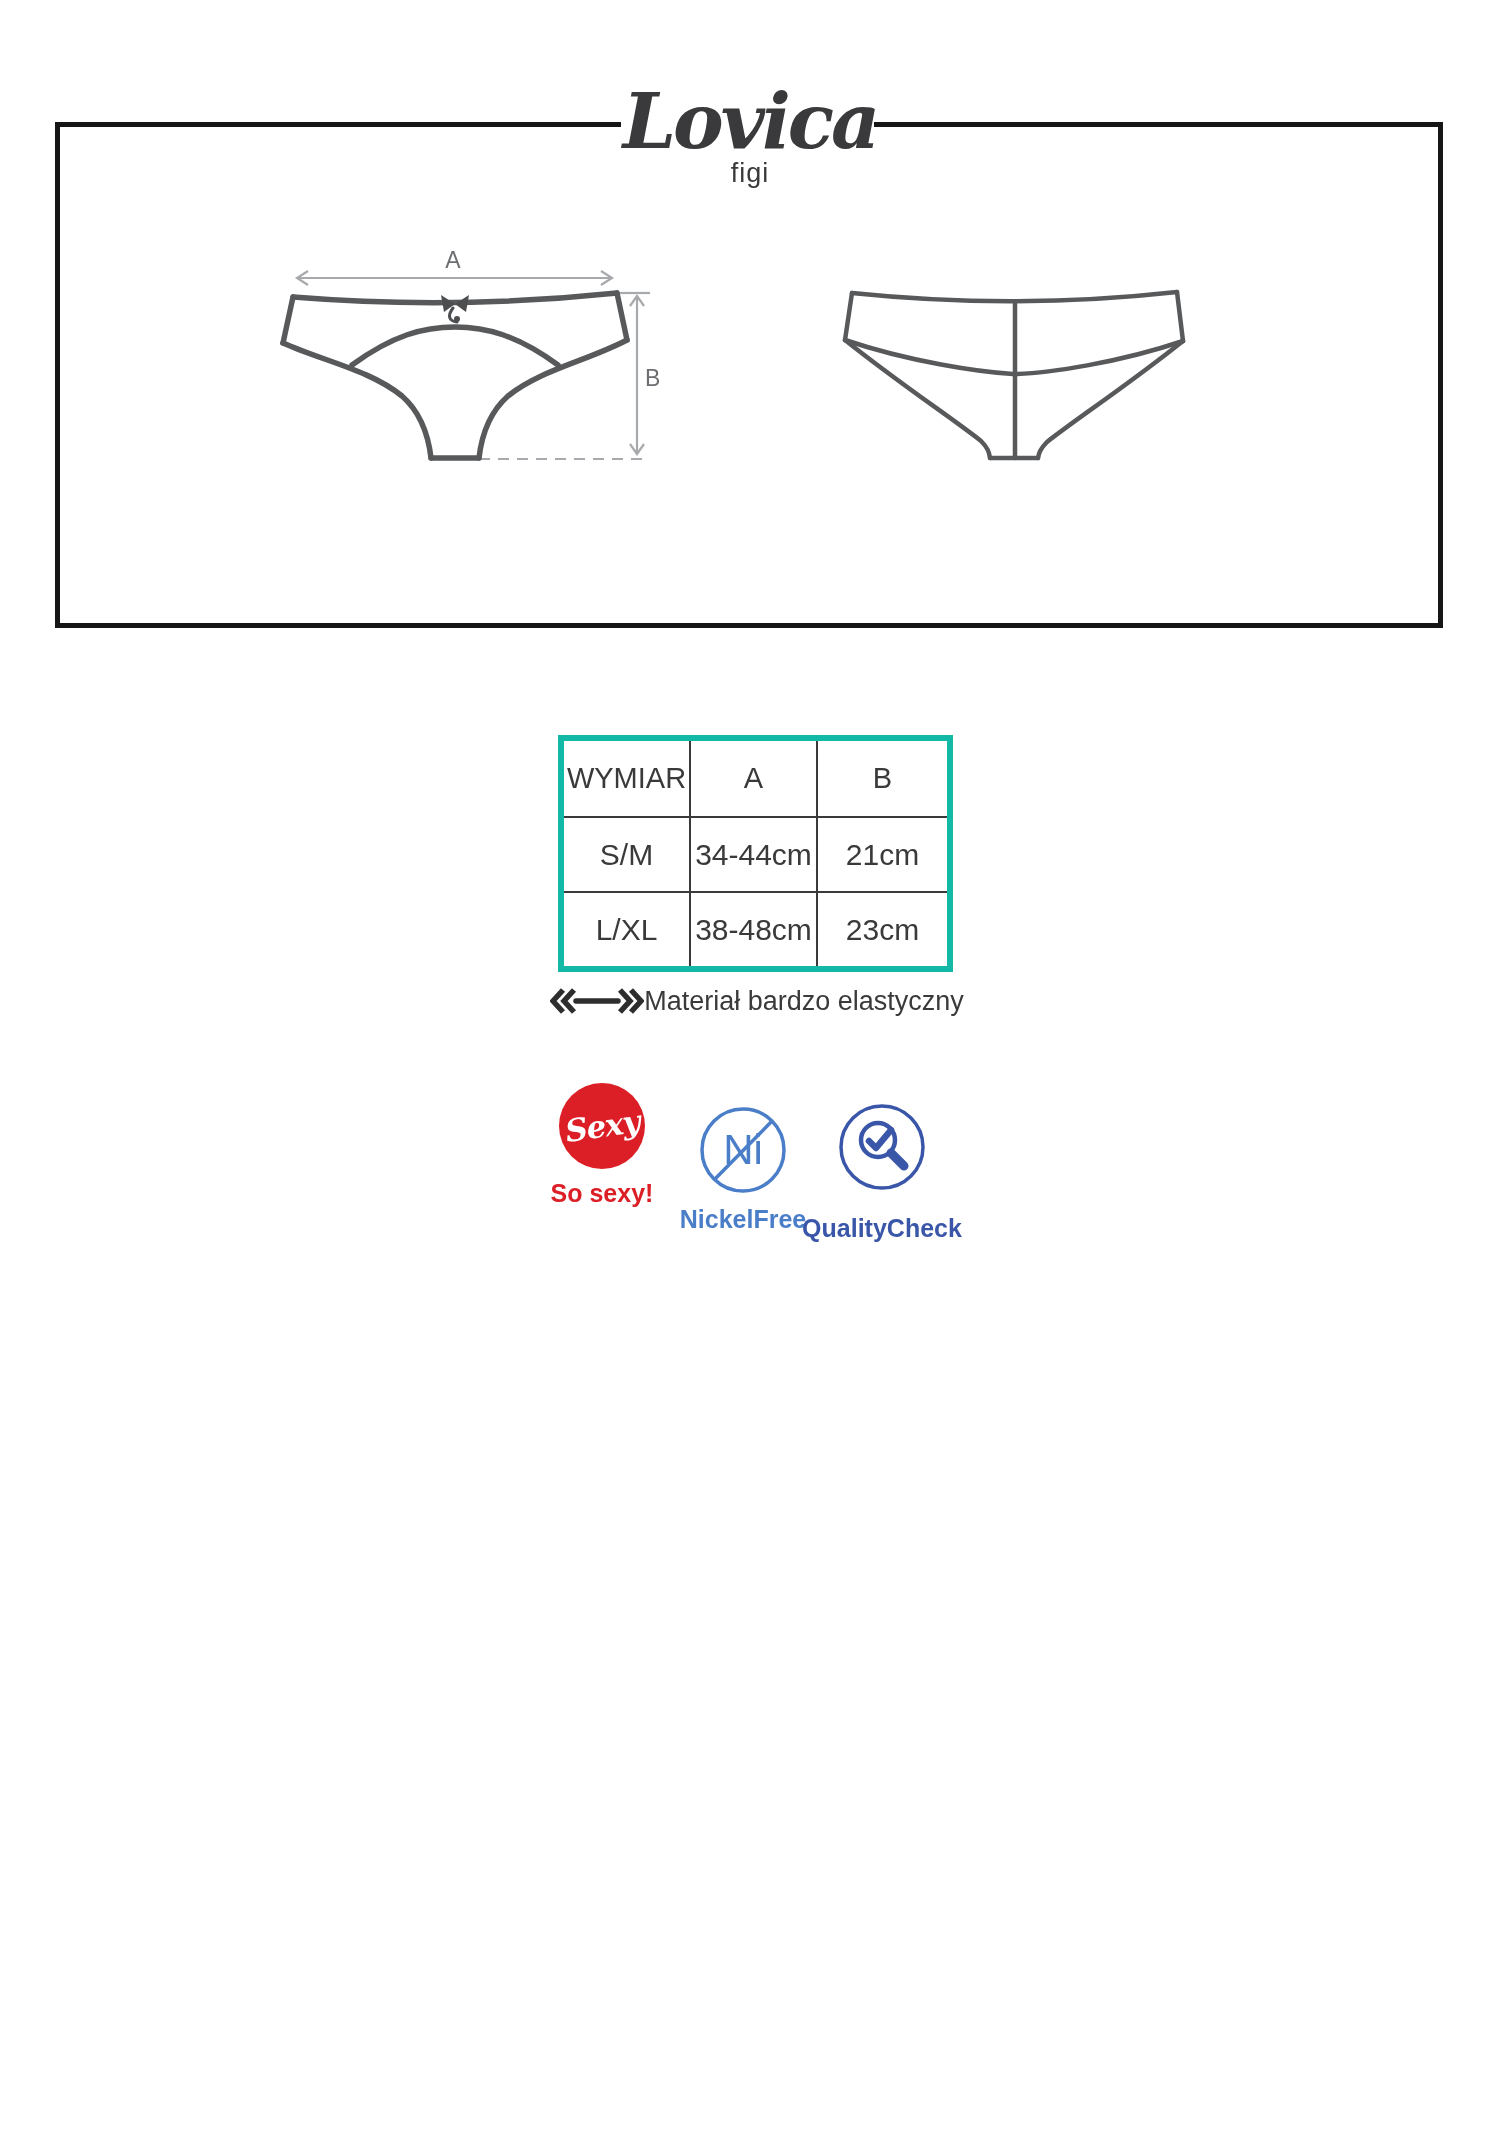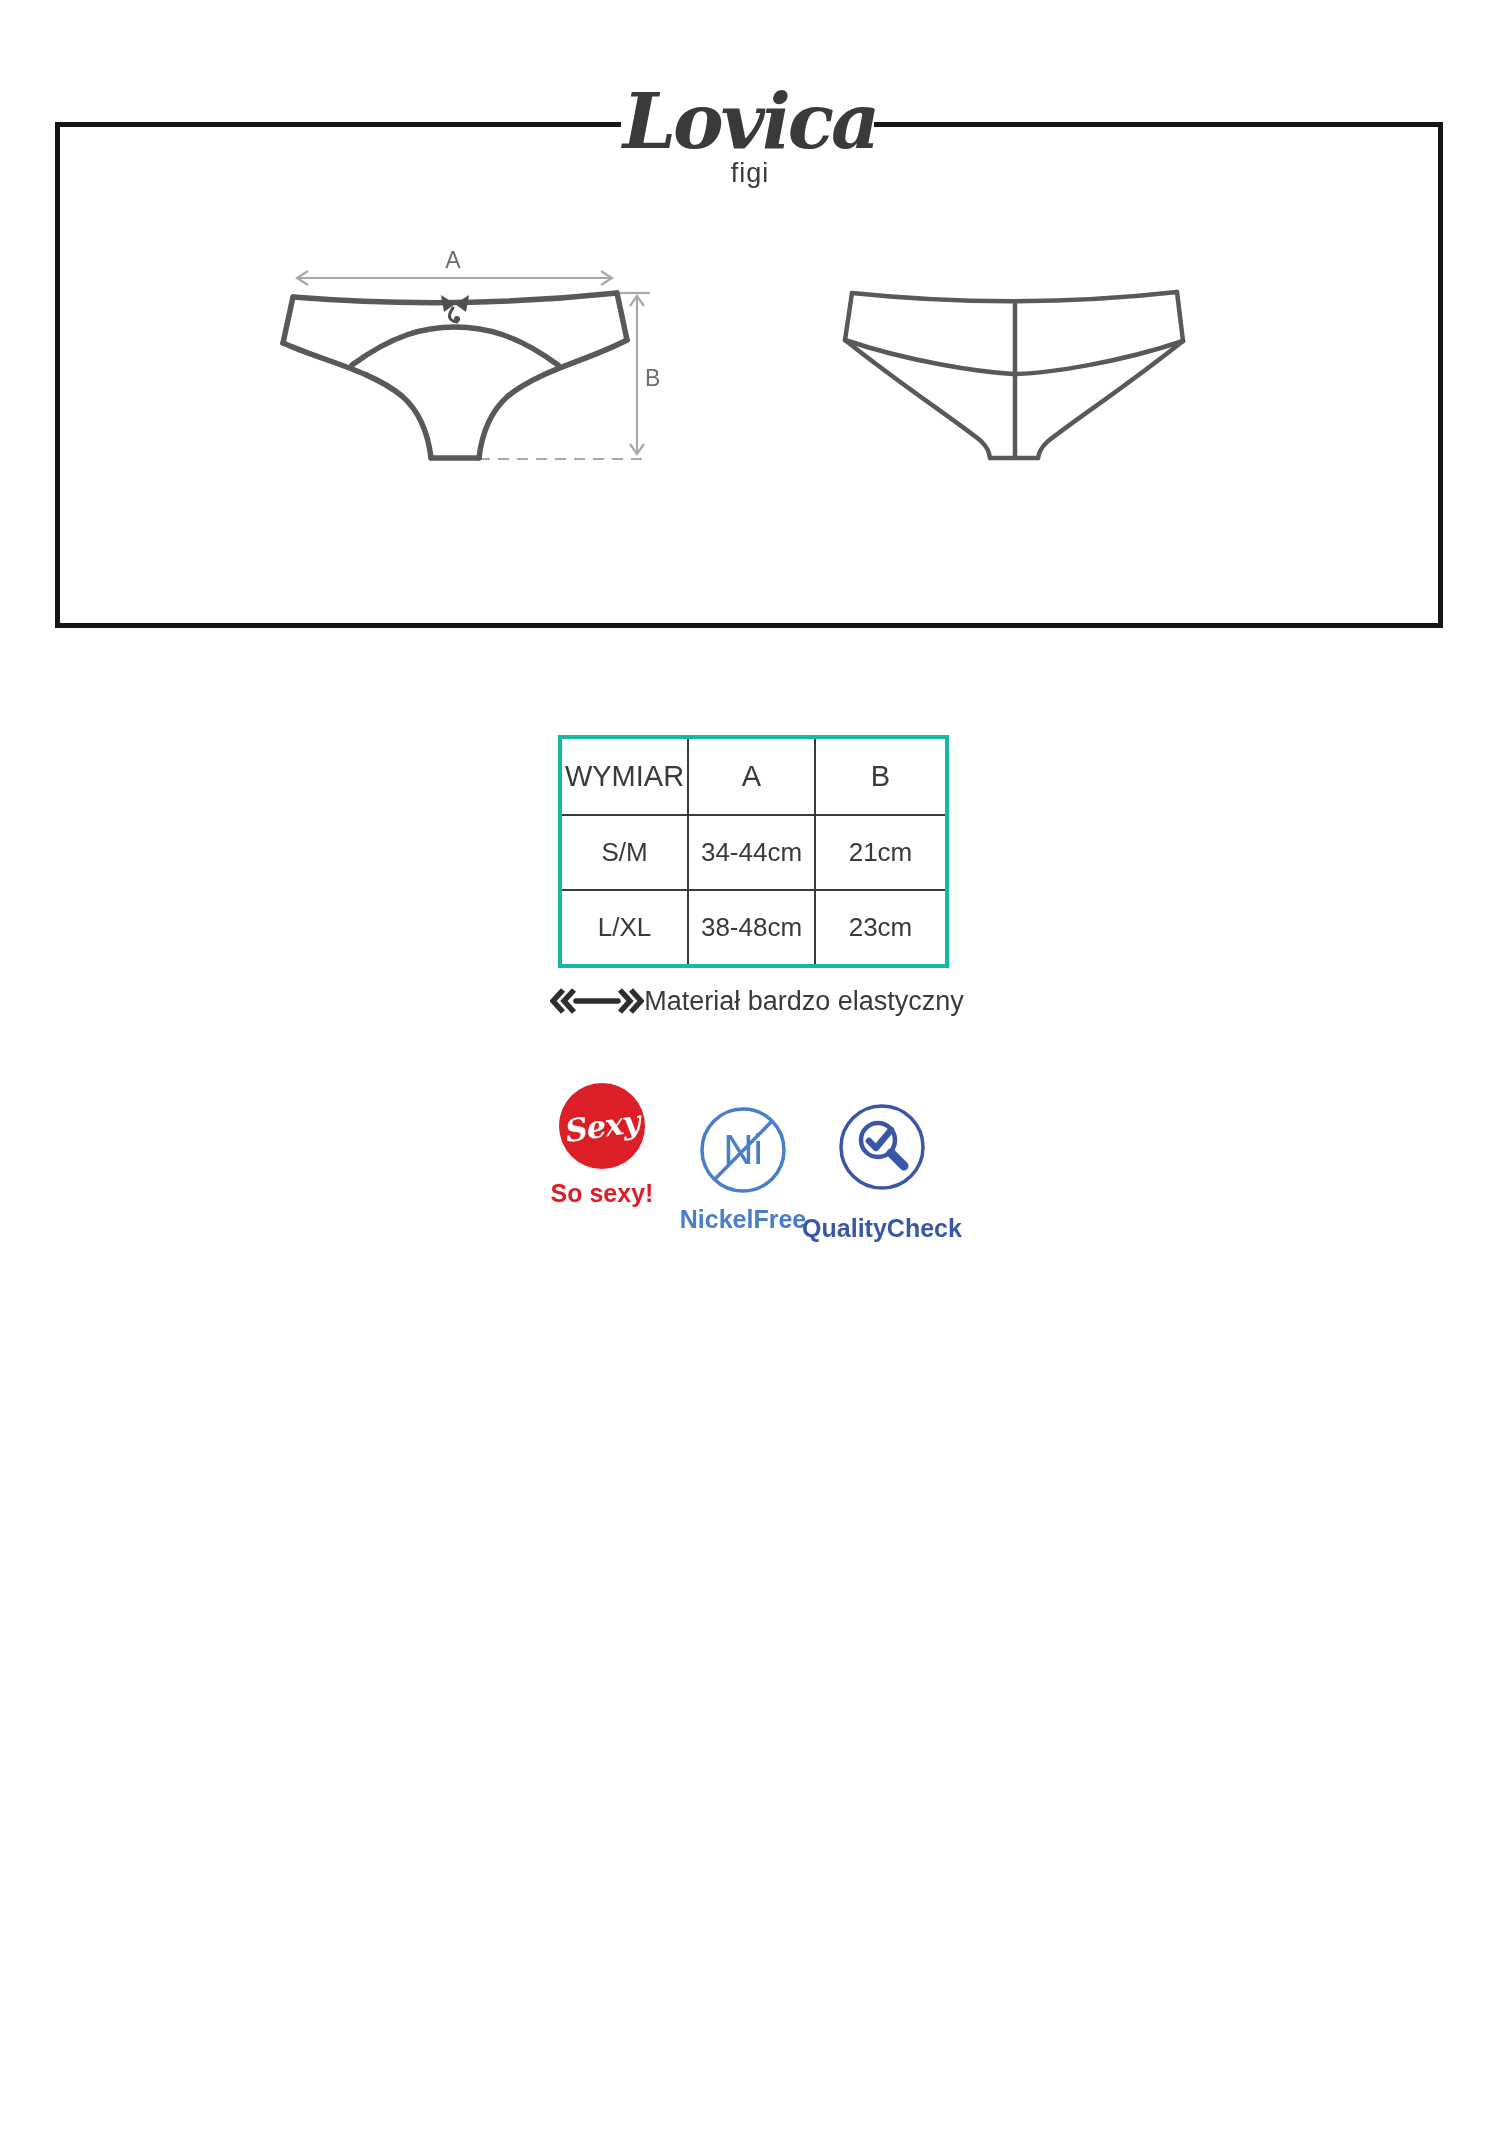--- a/index.html
+++ b/index.html
@@ -22,23 +22,23 @@
   .drawings{position:absolute;left:55px;top:122px;width:1388px;height:506px;}
   .garment{fill:none;stroke:#58595b;stroke-linecap:round;stroke-linejoin:round;}
   .front-line{stroke-width:5.5px;}
   .back-line{stroke-width:4.5px;}
   .dim{fill:none;stroke:#a7a9ac;stroke-width:2.2px;}
   .dim-label{font-family:"Liberation Sans",sans-serif;font-size:23px;fill:#6d6e71;}
 
   
   .size-table{position:absolute;left:558px;top:735px;
               display:grid;grid-template-columns:125px 127px 131px;grid-auto-rows:75px;
-              border:4px solid #14b8a6;color:#3a3a3a;}
+              border:6px solid #14b8a6;color:#3a3a3a;}
   .size-table .cell{display:flex;align-items:center;justify-content:center;
-                    font-size:26px;background:#ffffff;}
+                    font-size:30px;background:#ffffff;}
   .size-table .cell:nth-child(3n+2),
   .size-table .cell:nth-child(3n+3){border-left:2px solid #3a3a3a;}
   .size-table .cell:nth-child(n+4){border-top:2px solid #3a3a3a;}
   .size-table .head{font-size:29px;}
 
   
   .material-note{position:absolute;left:57px;top:980px;width:1400px;height:42px;
                  display:flex;align-items:center;justify-content:center;}
   .material-note .txt{font-size:27px;color:#3a3a3a;}
 

